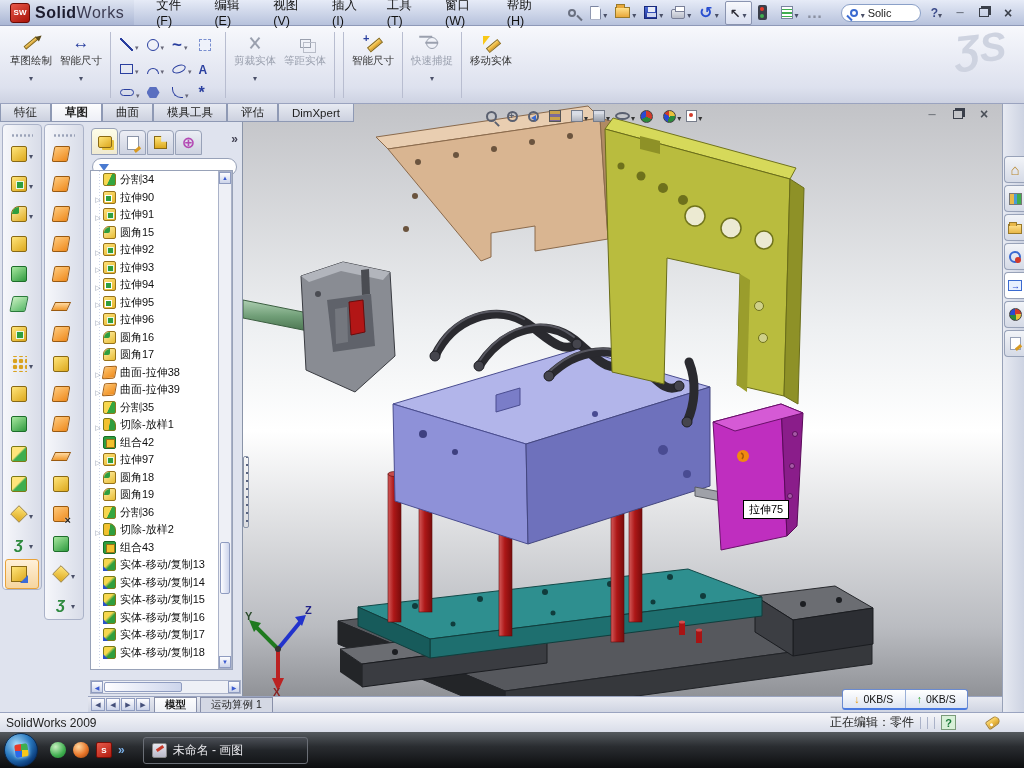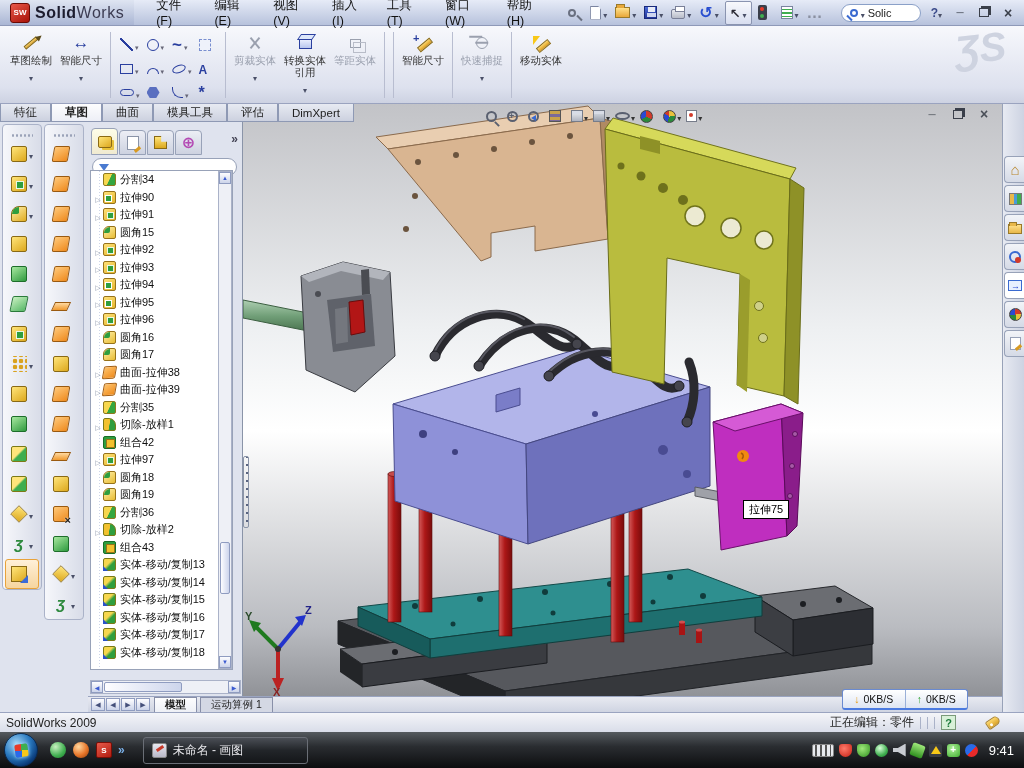--- a/index.html
+++ b/index.html
@@ -419,27 +419,20 @@
       </div>
     </div>
   <div class="vsep" data-name="toolbar-separator"></div>
   <div class="rbig disabled" data-name="trim-entities-button">
     <span class="ric">
         <span class="g-trim" data-name="trim-entities-icon"></span>
       </span>
     <span class="rlab">剪裁实体</span>
     <span class="caret"></span>
   </div>
-  <div class="rbig" data-name="convert-entities-button">
-    <span class="ric">
-        <span class="g-convert" data-name="convert-entities-icon"></span>
-      </span>
-    <span class="rlab">转换实体引用</span>
-    <span class="caret"></span>
-  </div>
   <div class="rbig disabled" data-name="offset-entities-button">
     <span class="ric">
         <span class="g-offset" data-name="offset-entities-icon"></span>
       </span>
     <span class="rlab">等距实体</span>
   </div>
   <div class="vsep" data-name="toolbar-separator"></div>
   <div class="vsep" data-name="toolbar-separator"></div>
   <div class="rbig" data-name="repair-sketch-button">
     <span class="ric">
@@ -1171,28 +1164,13 @@
     </div>
   <span id="qlmore" data-name="quick-launch-overflow">»</span>
   <div id="tasks" data-name="task-buttons">
 
 
       <div class="task" data-name="task-button">
         <span class="tic tk-paint" data-name="task-icon"></span>
         <span>未命名 - 画图</span>
       </div>
     </div>
-  <div id="tray" data-name="system-tray">
-    <span style="display:flex;align-items:center;gap:5px">
-
-    <span class="tri tr-kbd" data-name="input-method-icon"></span>
-        <span class="tri tr-red" data-name="red-shield-icon"></span>
-        <span class="tri tr-grnsh" data-name="green-shield-icon"></span>
-        <span class="tri tr-ball" data-name="green-ball-icon"></span>
-        <span class="tri tr-spk" data-name="speaker-icon"></span>
-        <span class="tri tr-usb" data-name="usb-icon"></span>
-        <span class="tri tr-warn" data-name="warning-icon"></span>
-        <span class="tri tr-plus" data-name="green-plus-icon"></span>
-        <span class="tri tr-br" data-name="blue-red-icon"></span>
-      </span>
-    <span id="clock" data-name="clock">9:41</span>
-  </div>
 </div>
 
 </body></html>

